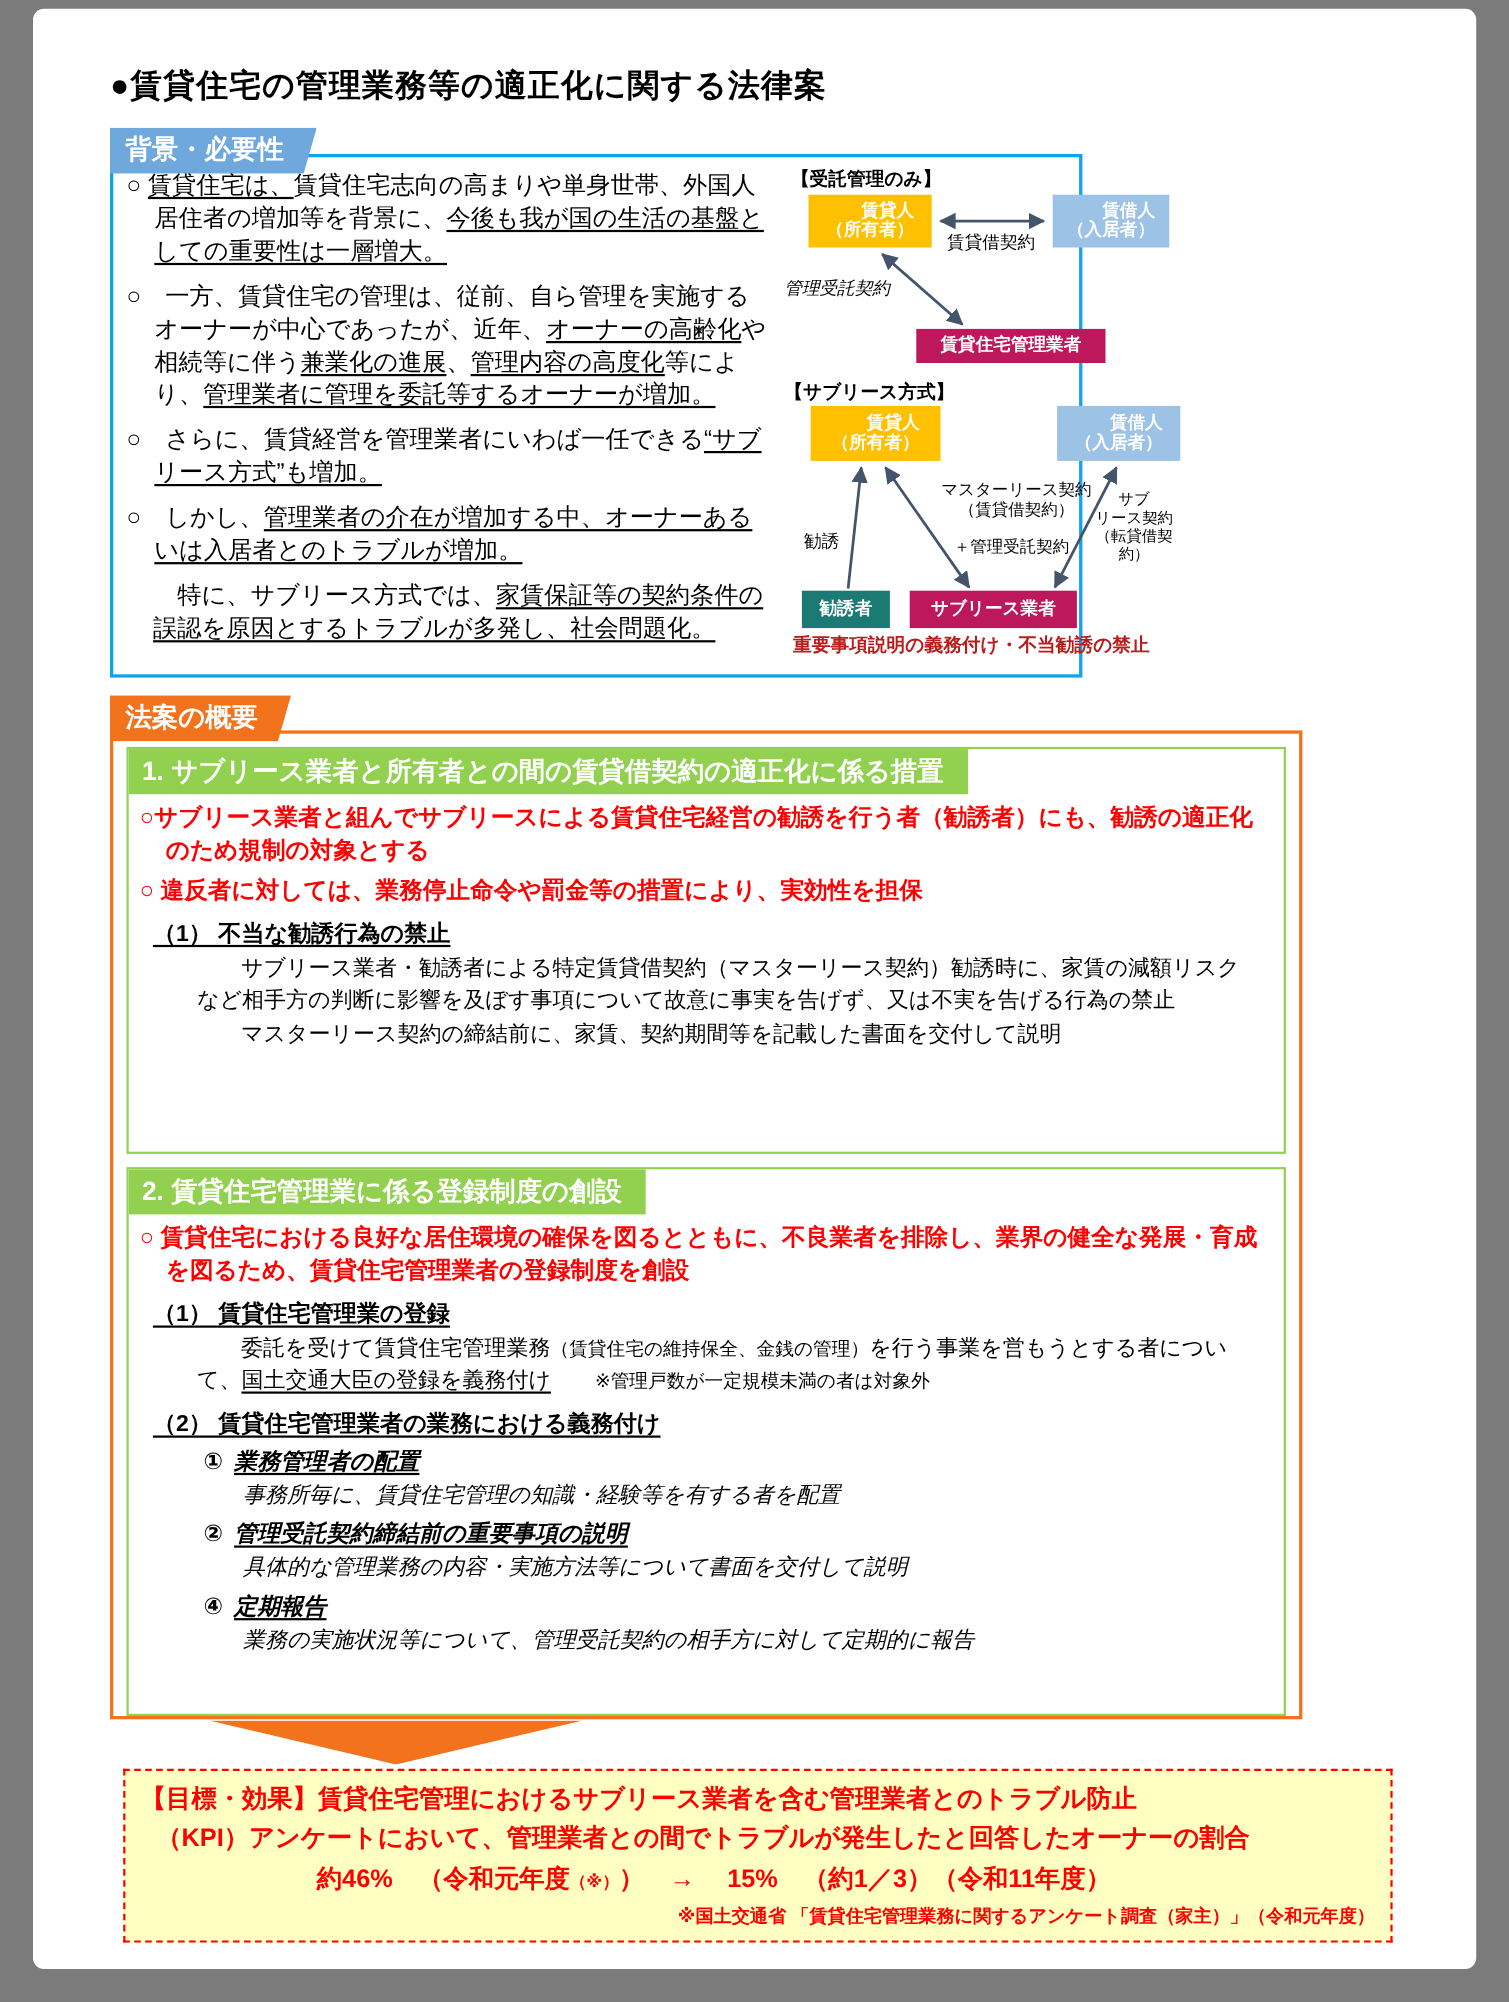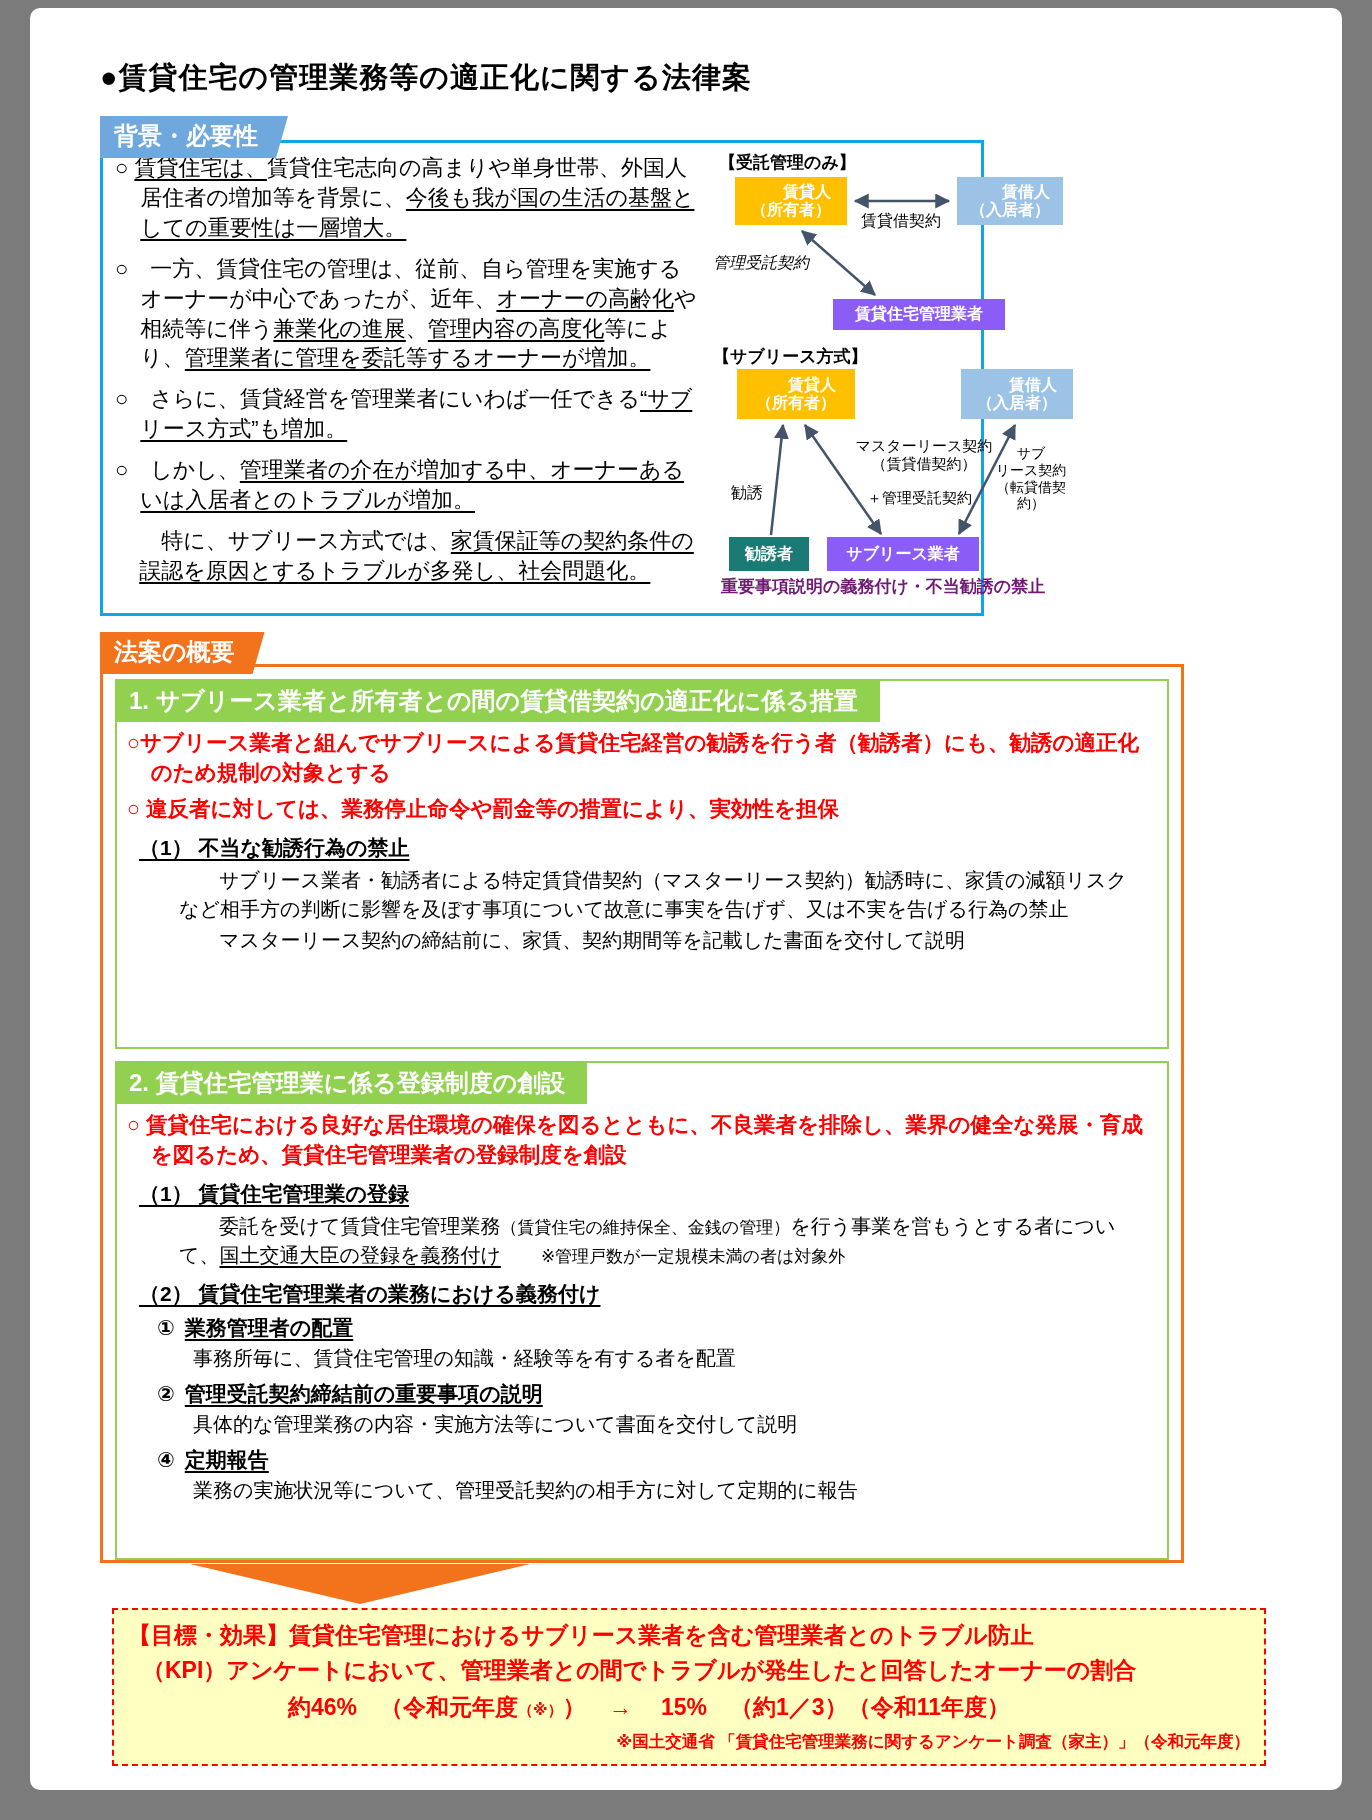--- a/index.html
+++ b/index.html
@@ -43,56 +43,56 @@
   .d1 { left:602px; top:8px; width:372px; height:192px; }
   .d2 { left:596px; top:202px; width:380px; height:266px; }
   .dcap { position:absolute; left:14px; top:0; font-size:17px; font-weight:bold; }
   .dbox {
     position:absolute; color:#fff; font-weight:bold; font-size:16px;
     display:flex; align-items:center; justify-content:center; text-align:right;
     white-space:pre-line; line-height:1.15;
   }
   .owner { background:#ffc000; }
   .tenant { background:#9cc3e5; }
-  .manager,.subop { background:#8b5cf6; }
+  .manager,.subop { background:#be185d; }
   .solicitor { background:#1b7a74; }
   .d1 .owner { left:30px; top:26px; width:112px; height:48px; }
   .d1 .tenant { left:252px; top:26px; width:106px; height:48px; }
   .d1 .manager { left:128px; top:148px; width:172px; height:31px; }
   .d2 .owner { left:38px; top:24px; width:118px; height:50px; }
   .d2 .tenant { left:262px; top:24px; width:112px; height:50px; }
   .d2 .solicitor { left:30px; top:192px; width:80px; height:34px; }
   .d2 .subop { left:128px; top:192px; width:152px; height:34px; }
   .dlabel { position:absolute; font-size:16px; white-space:pre-line; line-height:1.2; }
   .d1 .l-lease { left:156px; top:60px; }
   .d1 .l-mgmt { left:8px; top:102px;font-style:italic; }
   .d2 .l-kanyu { left:32px; top:138px; }
   .d2 .l-master { left:120px; top:92px; width:210px; text-align:center; font-size:15px; }
   .d2 .l-plus { left:168px; top:144px; font-size:15px; }
   .d2 .l-sub { left:284px; top:100px; width:96px; text-align:center; font-size:14px; }
-  .d2 .l-rednote { left:22px; top:232px; font-size:17px; font-weight:bold; color:#701a75; white-space:nowrap; }
+  .d2 .l-rednote { left:22px; top:232px; font-size:17px; font-weight:bold; color:#b91c1c; white-space:nowrap; }
   .dsvg { position:absolute; left:0; top:0; }
 
   
   .gbox { border:2px solid #92d050; background:#fff; overflow:hidden; }
   .gbox1 { height:370px; margin-bottom:12px; }
   .gbox2 { height:499px; }
   .ghead {
     background:#92d050; color:#fff; font-size:24px; font-weight:bold;
     width:fit-content; padding:4px 22px 5px 12px; margin-bottom:4px;
   }
   .red-bullet {
     color:#f00; font-weight:bold; font-size:21.5px; line-height:1.4;
     margin:6px 14px 4px 10px; padding-left:1.1em; text-indent:-1.1em;
   }
   .sub-title { font-size:21px; font-weight:bold; margin:10px 0 4px 22px; text-decoration:underline; text-underline-offset:4px; }
   .sub-body { font-size:20px; line-height:1.45; margin:2px 24px 2px 62px; text-indent:2em; }
   .sub-body .small { font-size:17px; }
   .sub-body .note { font-size:17px; }
-  .duty-item { margin:6px 0 8px 40px; }
+  .duty-item { margin:6px 0 8px 68px;font-style:italic; }
   .duty-head { font-size:21px; font-weight:bold; }
   .duty-num { margin-right:10px; text-decoration:none; }
   .duty-title { text-decoration:underline; text-underline-offset:4px; }
   .duty-body { font-size:20px; margin:3px 0 0 36px; }
 
   
   .down-arrow {
     position:absolute; left:160px; top:1556px; width:340px; height:40px;
     background:#f3721c; clip-path:polygon(0 0,100% 0,50% 100%); z-index:1;
   }

